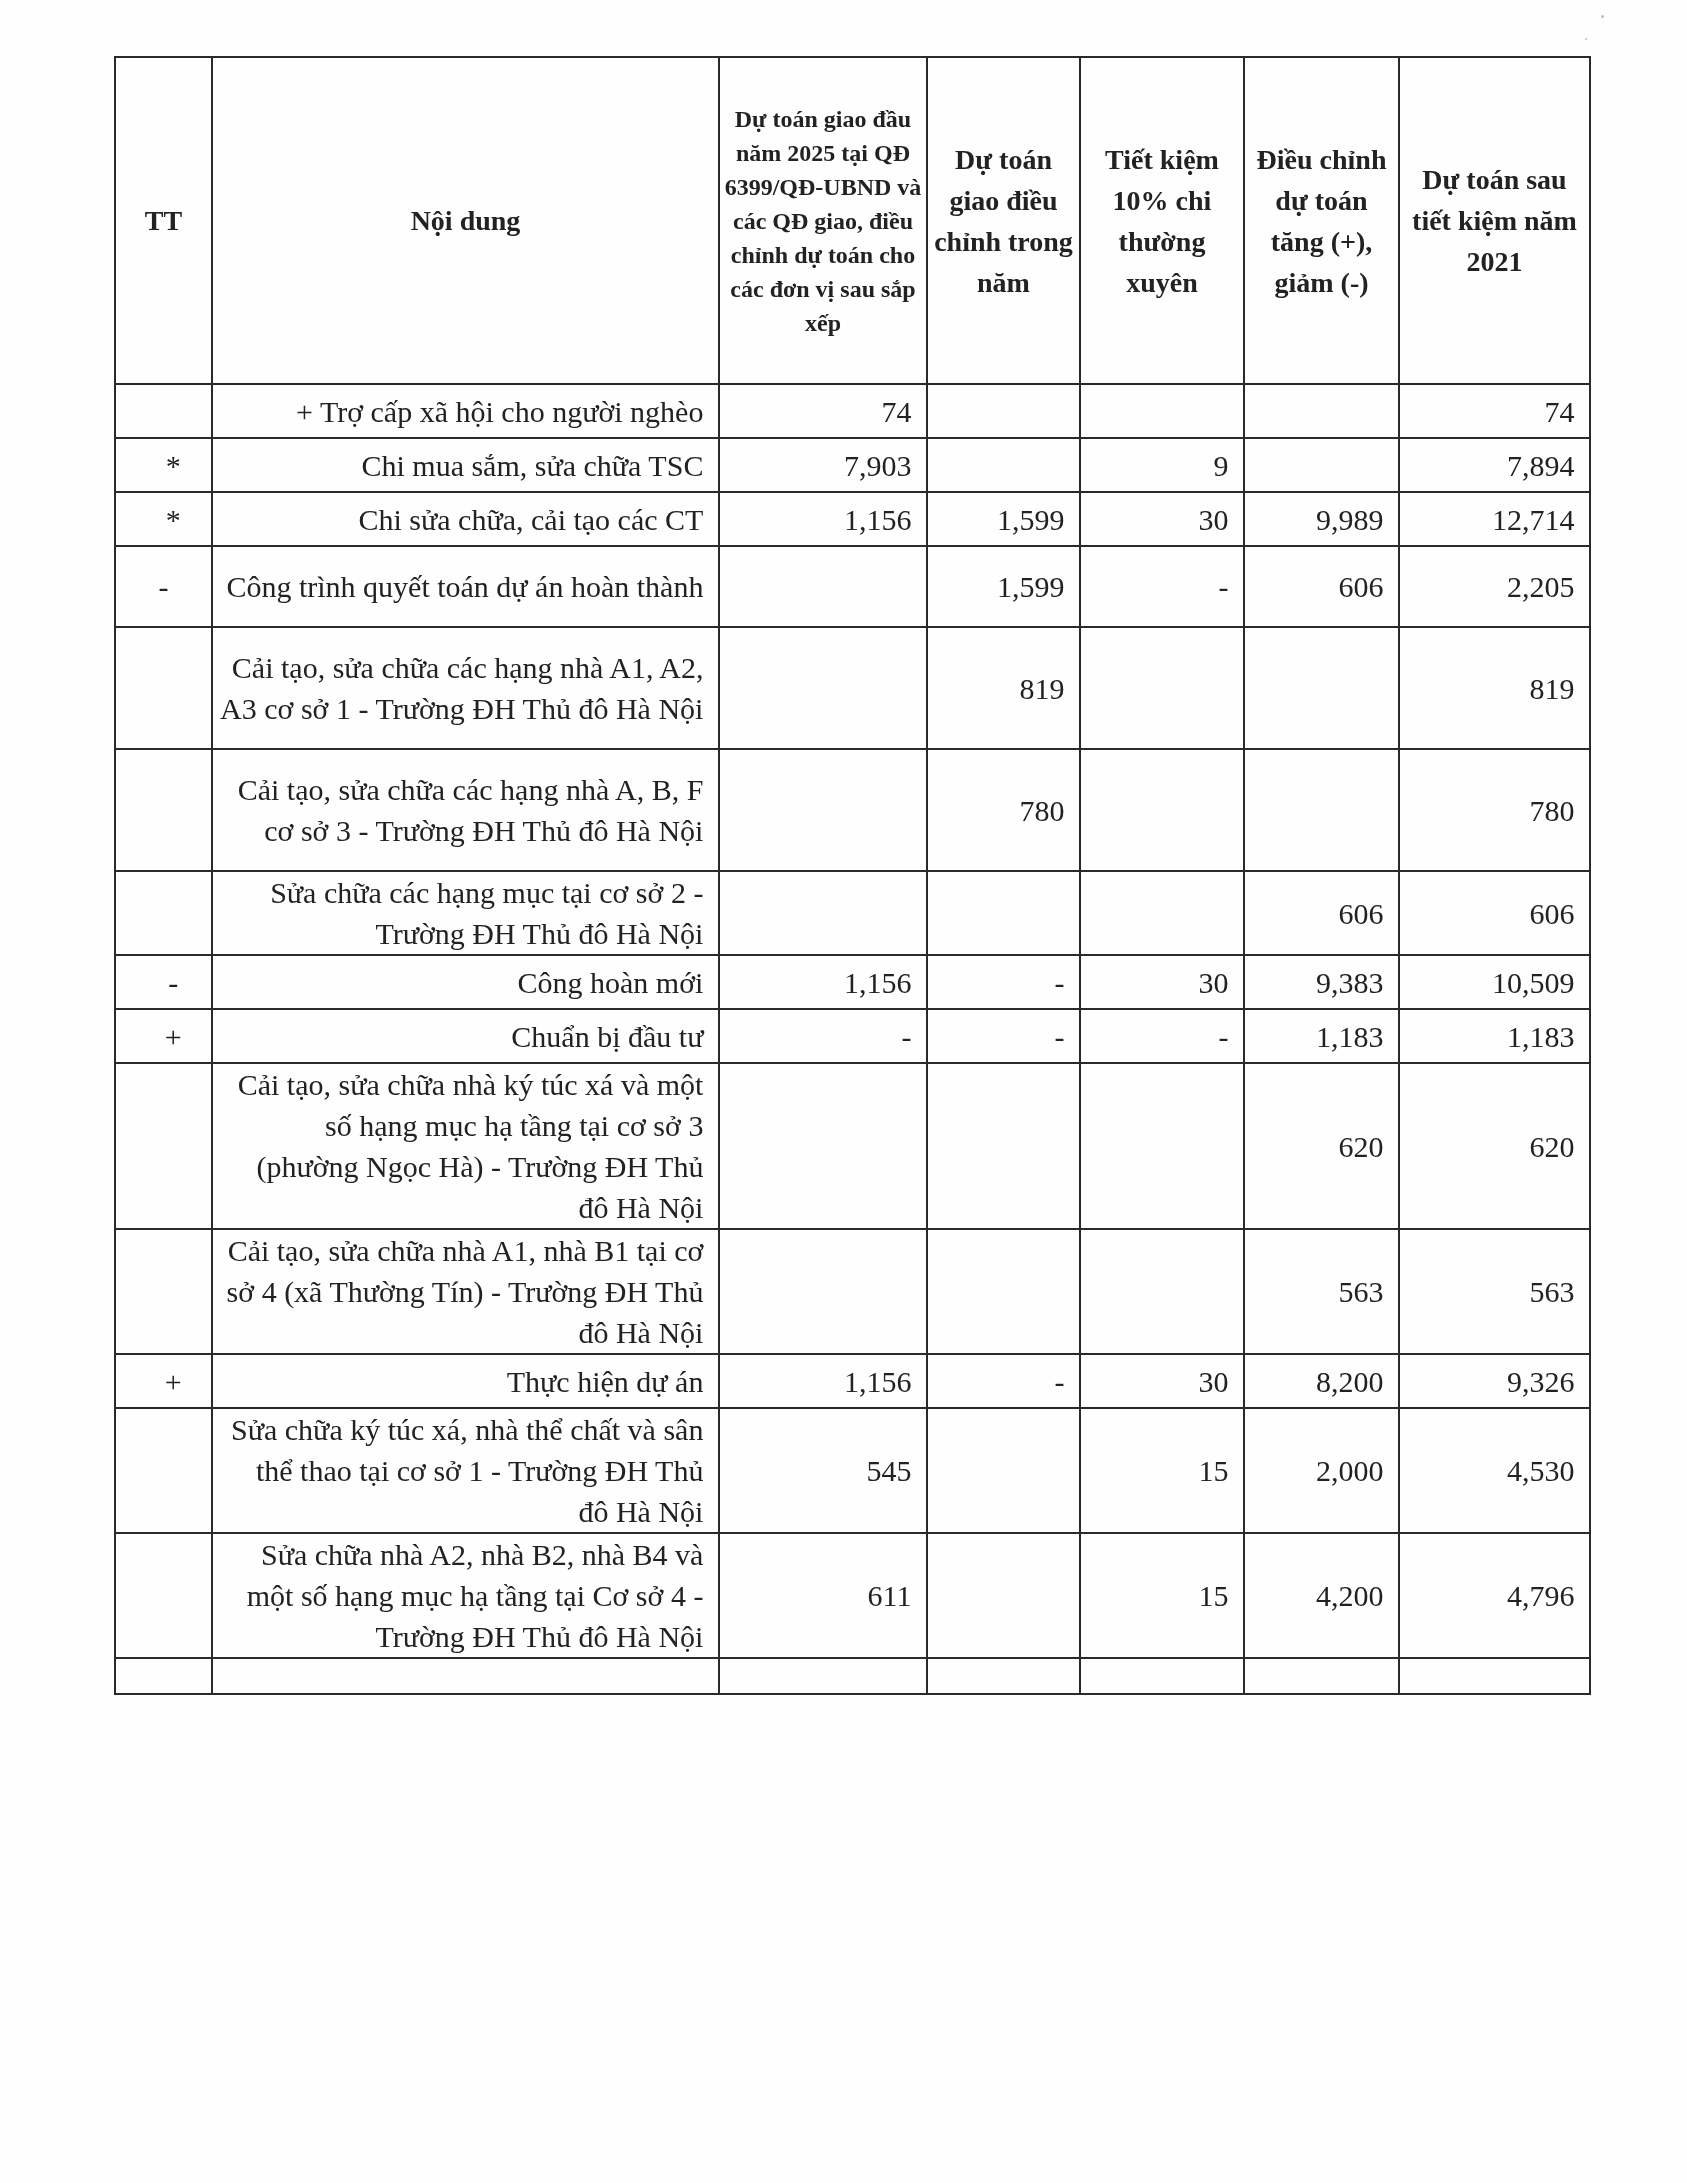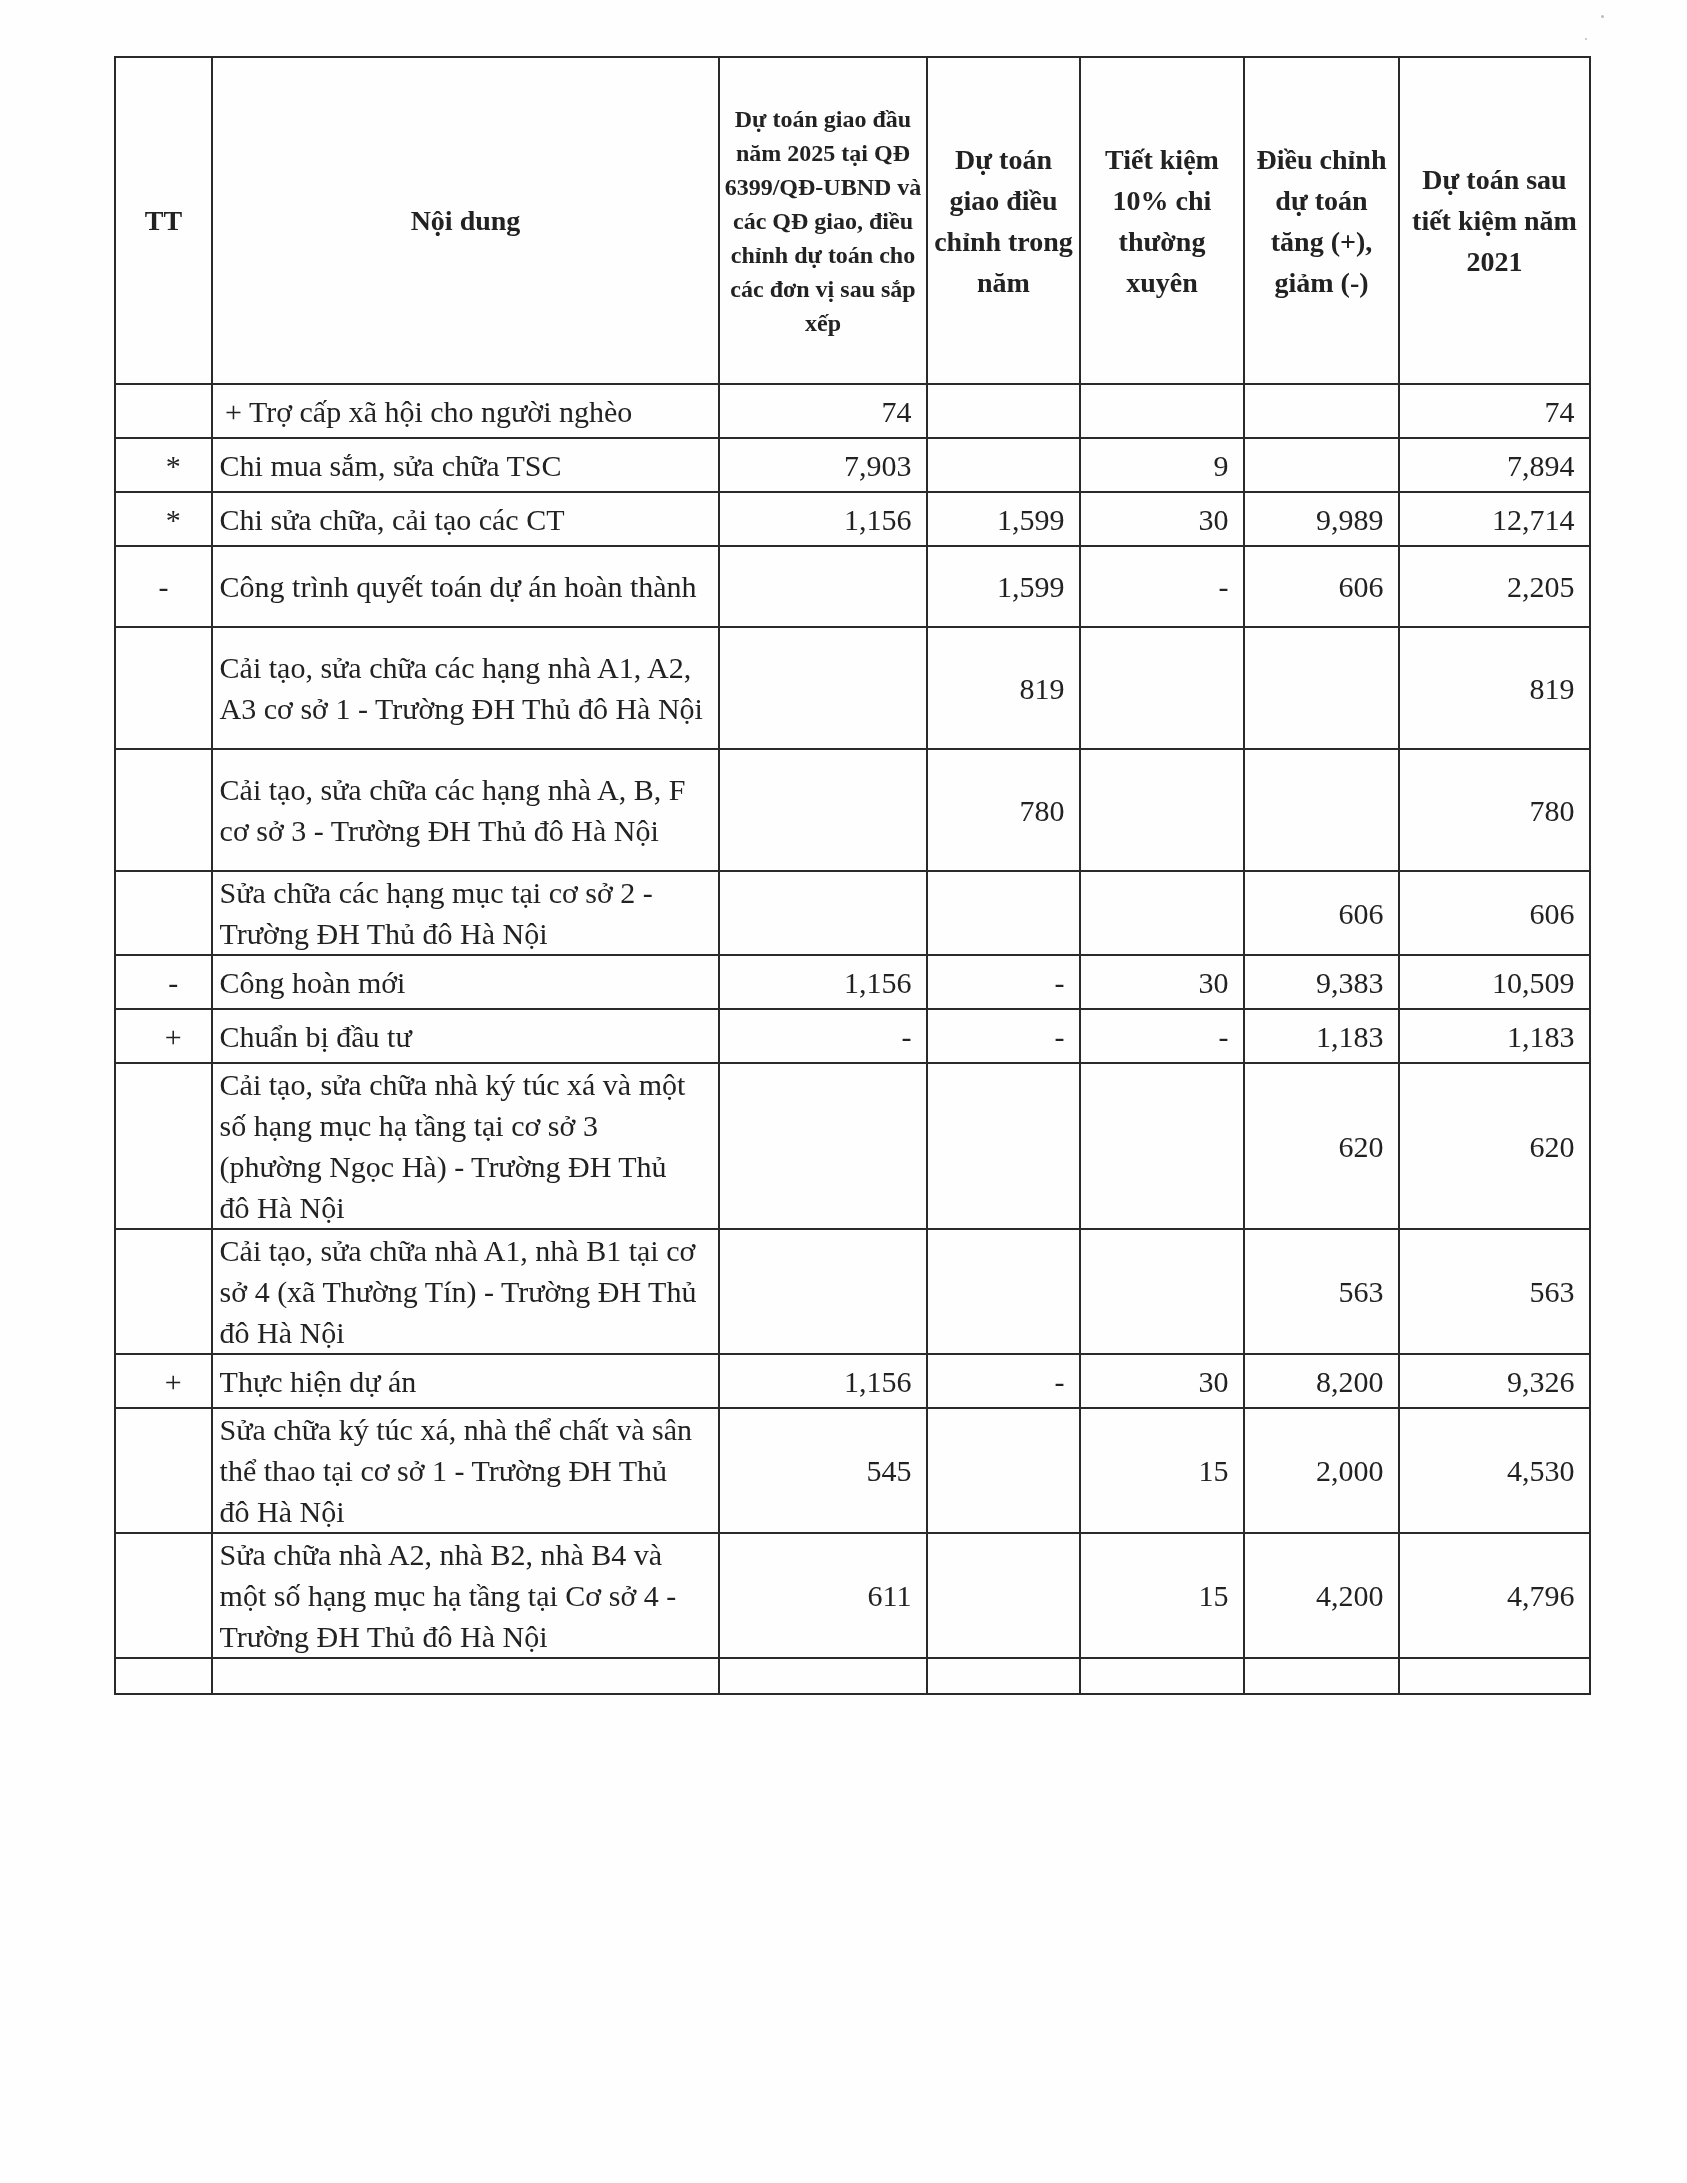--- a/index.html
+++ b/index.html
@@ -28,21 +28,21 @@
     height: 327px;
     padding: 13px 4px !important;
   }
   th.small { font-size: 24px; line-height: 34px; }
   td {
     font-size: 30px;
     line-height: 41px;
   }
   td.tt { text-align: center; }
   td.num { text-align: right; }
-  td.txt { text-align: left; padding-left: 6.6px !important; }
+  td.txt { text-align: right; padding-left: 6.6px !important; }
   tr.h1 td { height: 54px; padding-left: 34px; }
   tr.h2 td { height: 81px; }
   tr.h3 td { height: 122px; }
   tr.h4 td { height: 162px; }
   tr.hempty td { height: 36px; }
   td.indent { padding-left: 12px !important; }
   .speck { position: absolute; width: 3.3px; height: 3.3px; background: #bbb; border-radius: 50%; }
 </style>
 </head>
 <body>

